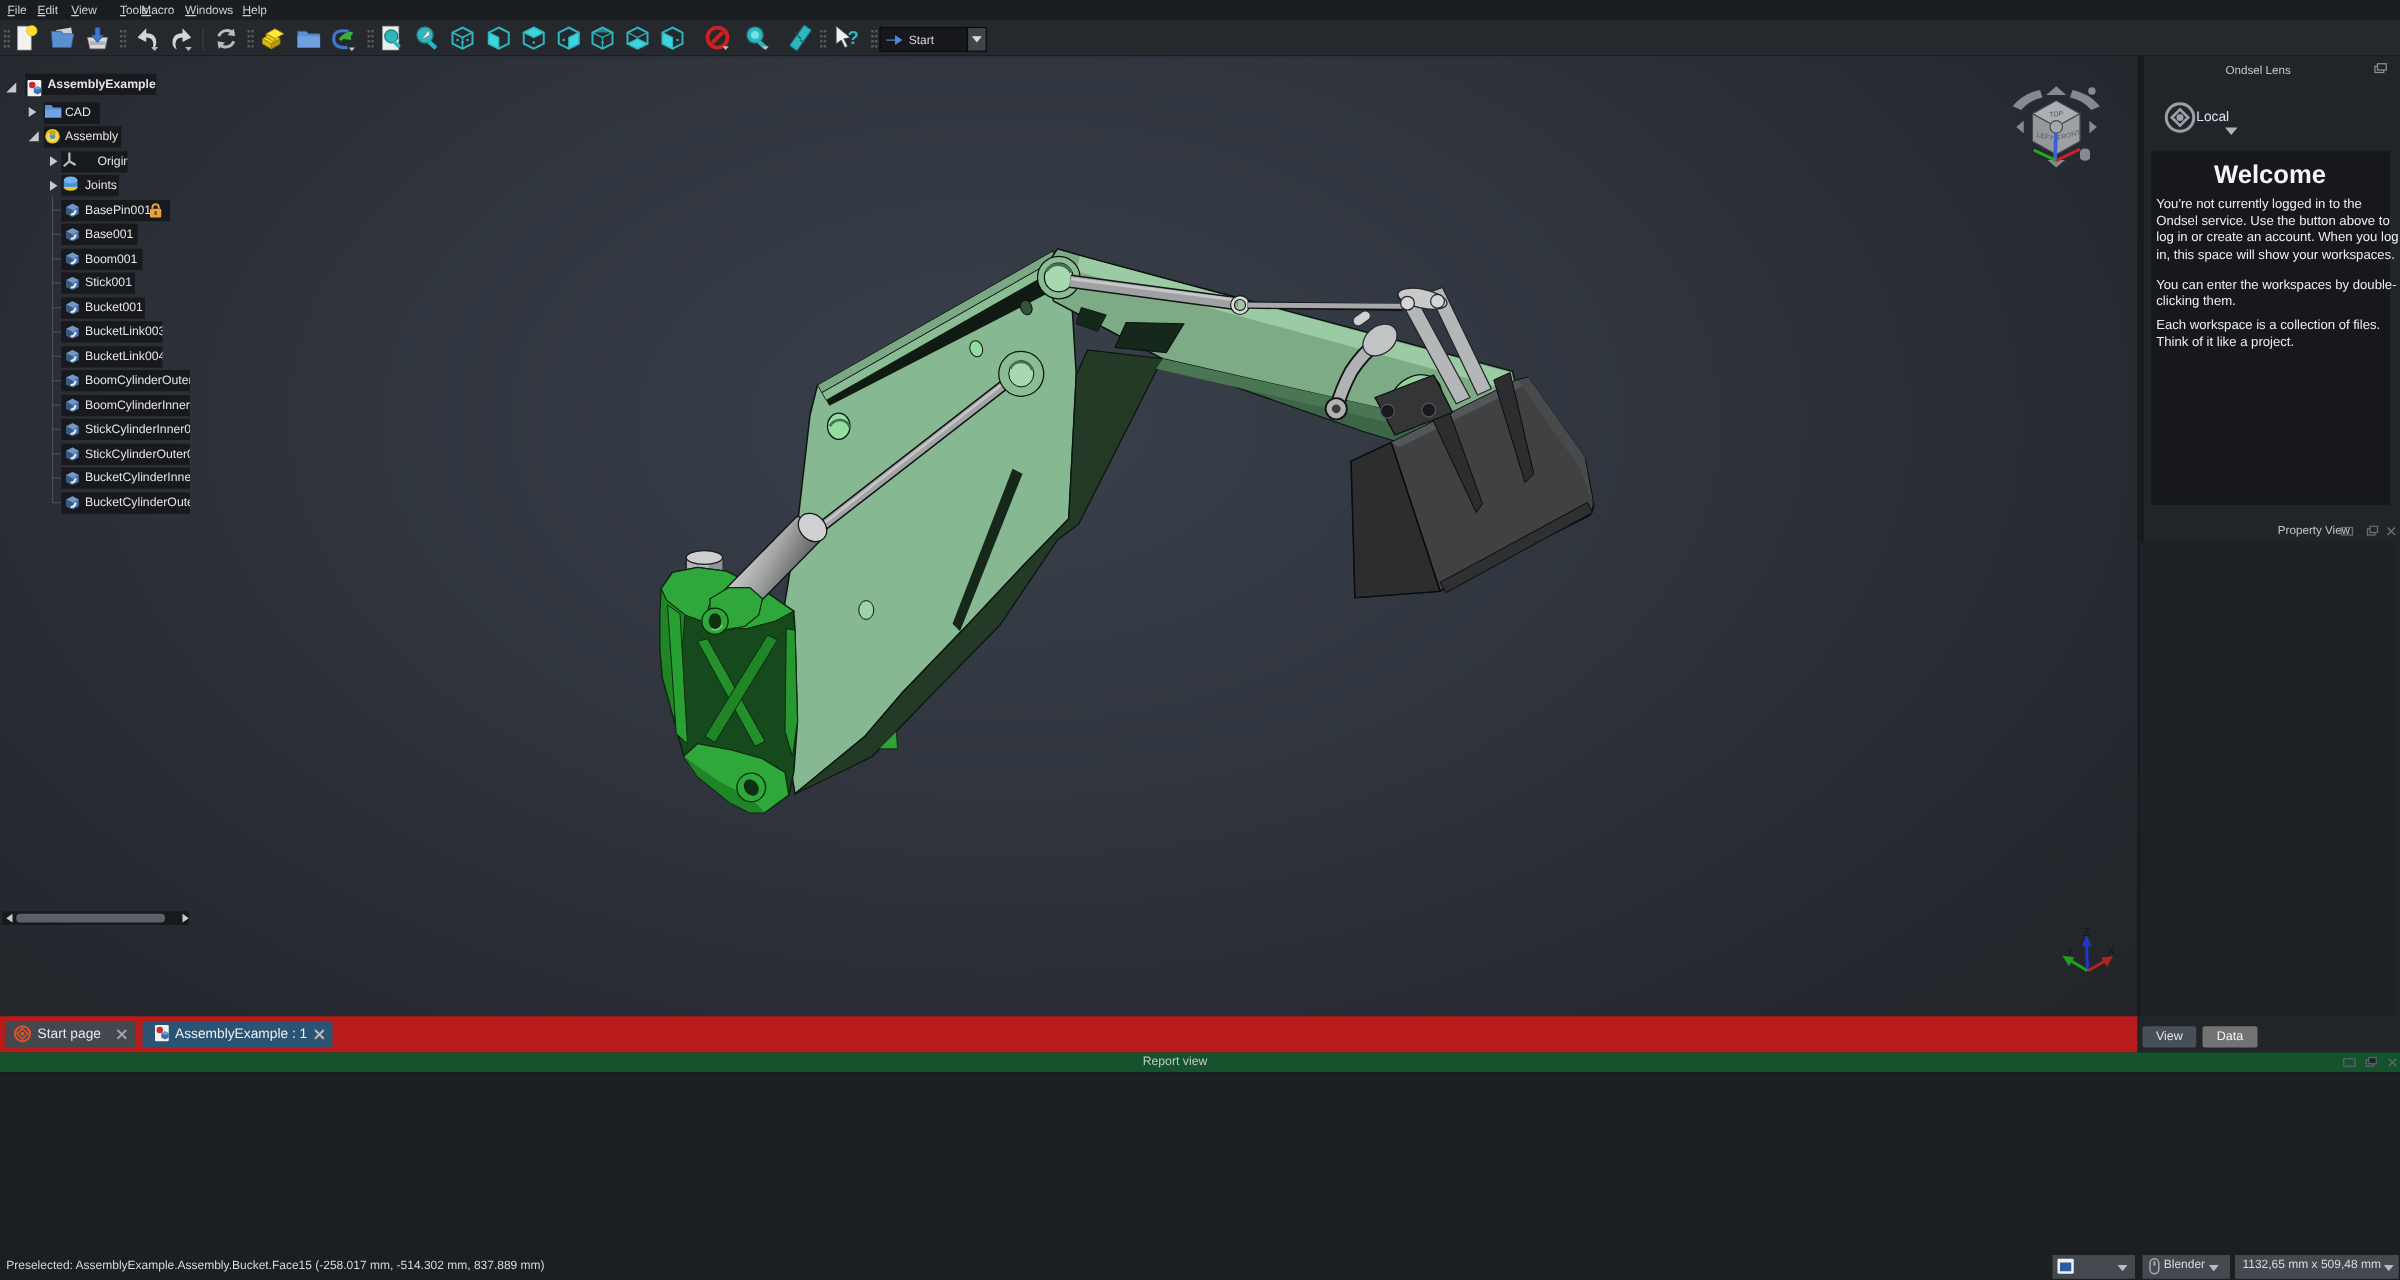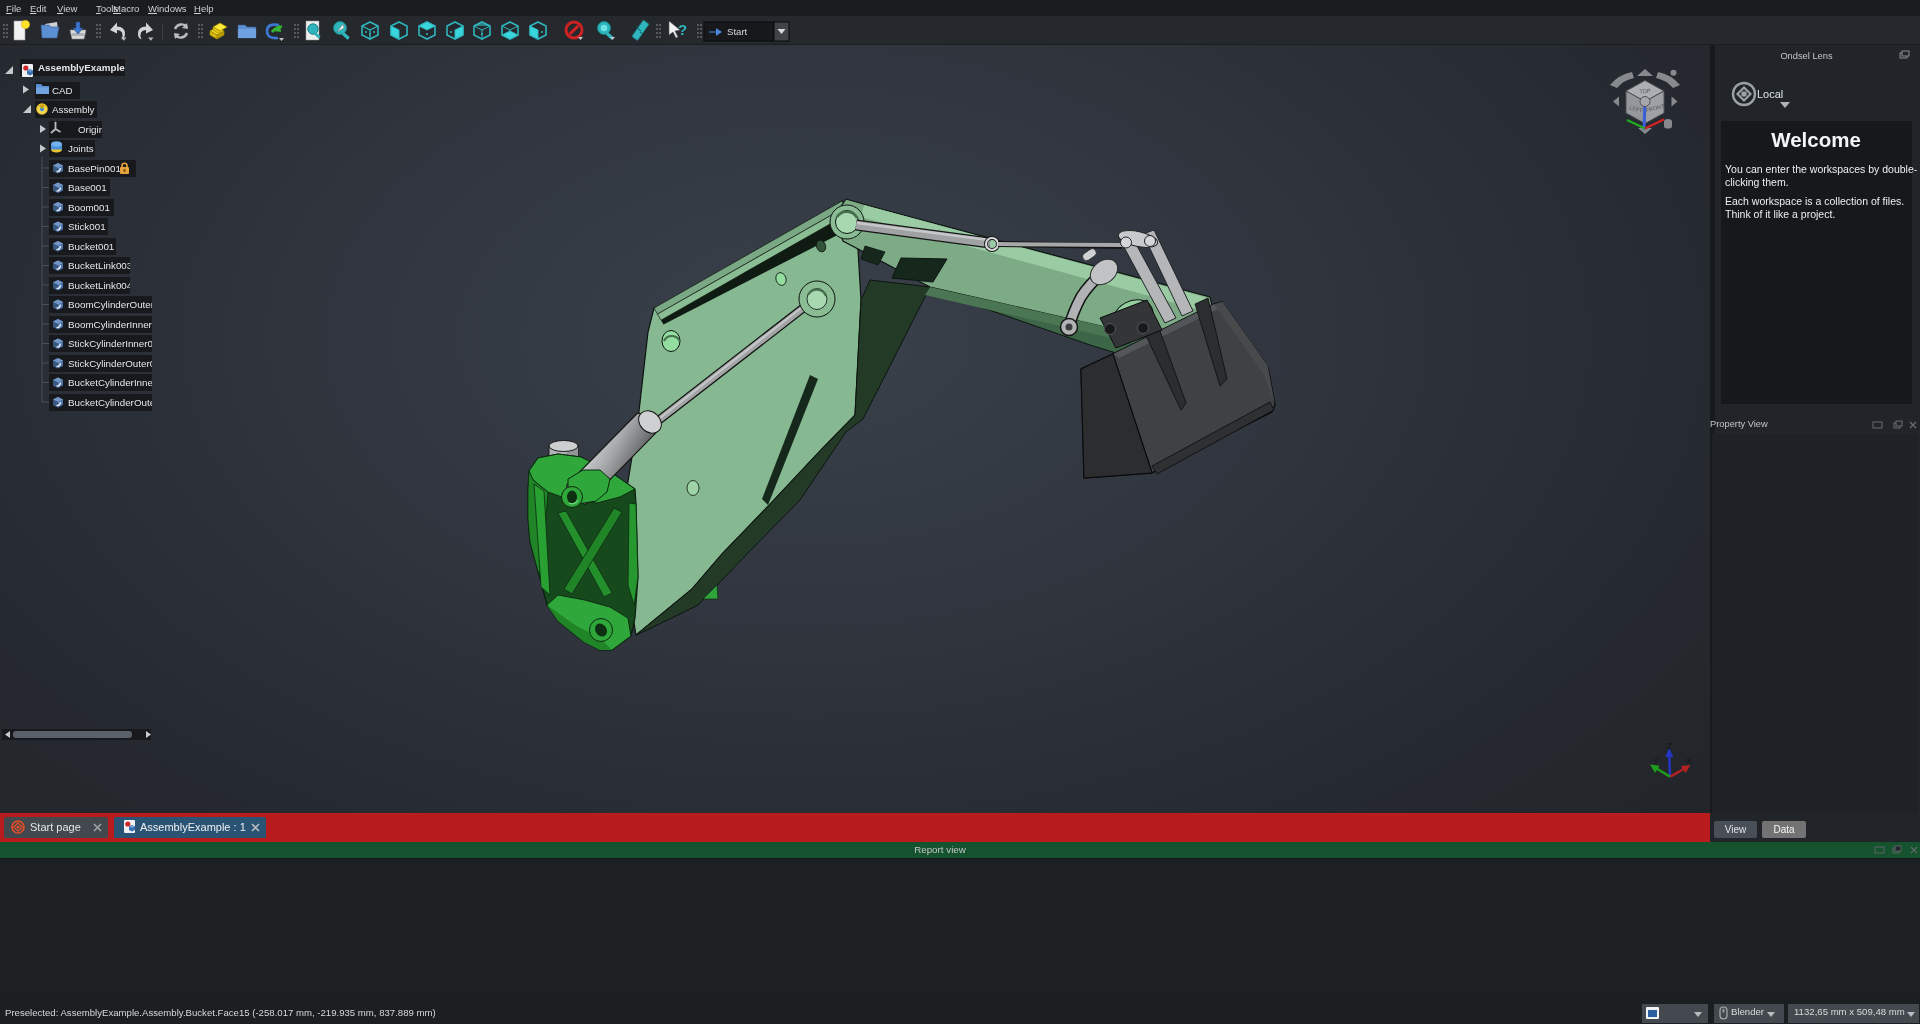--- a/index.html
+++ b/index.html
@@ -460,24 +460,25 @@
       <circle cx="14" cy="14" r="11" fill="none" stroke="#9aa0a6" stroke-width="2.4"></circle>
       <path d="M14 7.5 L20.5 14 L14 20.5 L7.5 14 Z" fill="none" stroke="#9aa0a6" stroke-width="2.2"></path>
       <circle cx="14" cy="14" r="2.8" fill="#9aa0a6"></circle>
     </svg>
 <div style="position:absolute;left:47px;top:43px;font-size:11px;color:#dde4eb">Local</div>
 <svg width="16" height="10" style="position:absolute;left:68px;top:55px">
       <path d="M2 2 l10 0 l-5 6 Z" fill="#b0b4b9"></path>
     </svg>
 <div id="welcomebox" style="position:absolute;left:10.5px;top:76px;width:191px;height:283px;background:#16181c;color:#eceef0">
 <div style="margin-top:7px;text-align:center;font-size:20.5px;font-weight:bold;color:#f4f5f6">Welcome</div>
+<div style="margin:5px 0 0 4.5px;font-size:10.5px;line-height:13.6px;white-space:nowrap">You're not currently logged in to the<br>Ondsel service. Use the button above to<br>log in or create an account. When you log<br>in, this space will show your workspaces.</div>
 <div style="margin:10.5px 0 0 4.5px;font-size:10.5px;line-height:13.6px;white-space:nowrap">You can enter the workspaces by double-<br>clicking them.</div>
 <div style="margin:5px 0 0 4.5px;font-size:10.5px;line-height:13.6px;white-space:nowrap">Each workspace is a collection of files.<br>Think of it like a project.</div>
 </div>
-<div style="position:absolute;left:0;top:372px;width:170px;height:14px;color:#c3c7ca;font-size:9.3px;text-align:left;padding-top:2px">Property View</div>
+<div style="position:absolute;left:0;top:372px;width:170px;height:14px;color:#c3c7ca;font-size:9.3px;text-align:right;padding-top:2px">Property View</div>
 <svg width="80" height="12" style="position:absolute;left:1840px;top:374px;left:130px">
       <rect x="33" y="3" width="9" height="6" fill="none" stroke="#6a6e73" stroke-width="1"></rect>
       <rect x="54" y="4" width="6" height="5" fill="none" stroke="#6a6e73" stroke-width="1"></rect>
       <rect x="56" y="2" width="6" height="5" fill="#212428" stroke="#6a6e73" stroke-width="1"></rect>
       <path d="M70 3 l6 6 M76 3 l-6 6" stroke="#6a6e73" stroke-width="1.2"></path>
     </svg>
 <div style="position:absolute;left:2px;top:389px;width:206px;height:379px;background:#1e2125"></div>
 </div>
 <div id="tabbar">
 <div style="position:absolute;left:4px;top:3.5px;width:104px;height:21.5px;background:#43484e;border-radius:2px 2px 0 0"></div>
@@ -510,21 +511,21 @@
     <span style="position:absolute;left:0;width:1880px;text-align:center">Report view</span>
 <svg width="90" height="16" style="position:absolute;left:1830px;top:0">
       <rect x="45" y="5" width="9" height="6" fill="none" stroke="#5f646a" stroke-width="1"></rect>
       <rect x="63" y="6" width="6" height="5" fill="none" stroke="#5f646a" stroke-width="1"></rect>
       <rect x="65" y="4" width="6" height="5" fill="#212428" stroke="#5f646a" stroke-width="1"></rect>
       <path d="M81 5 l6 6 M87 5 l-6 6" stroke="#5f646a" stroke-width="1.3"></path>
     </svg>
 </div>
 <div id="reportcontent"></div>
 <div id="statusbar">
-    <span style="position:absolute;left:5px;top:8px">Preselected: AssemblyExample.Assembly.Bucket.Face15 (-258.017 mm, -219.935 mm, 837.889 mm)</span>
+    <span style="position:absolute;left:5px;top:8px">Preselected: AssemblyExample.Assembly.Bucket.Face15 (-258.017 mm, -514.302 mm, 837.889 mm)</span>
 <div class="combo" style="left:1642px;top:5px;width:66px;height:19px"><svg width="66" height="19">
         <rect x="4" y="3" width="13" height="12" rx="1" fill="#f0f1f2"></rect>
         <rect x="6" y="6" width="9" height="7" fill="#2a5ea0"></rect>
         <path d="M52 8 l8 0 l-4 5 Z" fill="#b8bcc0"></path>
       </svg></div>
 <div class="combo" style="left:1714px;top:5px;width:70px;height:19px">
       <svg width="70" height="19" style="position:absolute;left:0;top:0">
         <rect x="6" y="3" width="7" height="12" rx="3.5" fill="none" stroke="#a8acb0" stroke-width="1.2"></rect>
         <rect x="8.7" y="5" width="1.6" height="3.5" fill="#a8acb0"></rect>
         <path d="M53 8 l8 0 l-4 5 Z" fill="#b8bcc0"></path>

